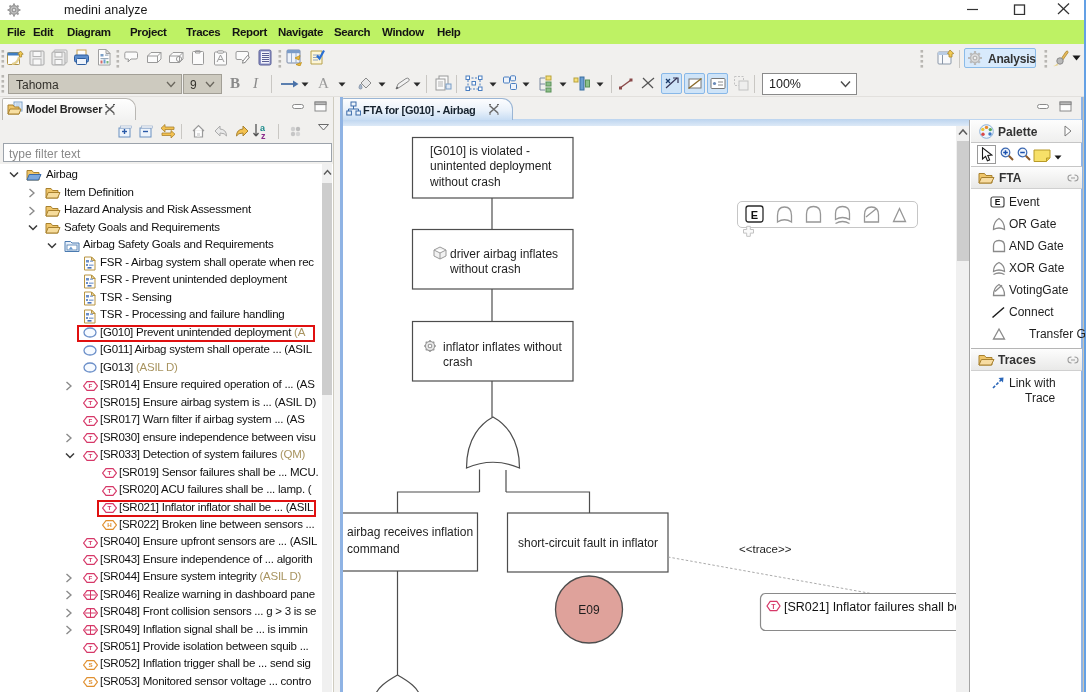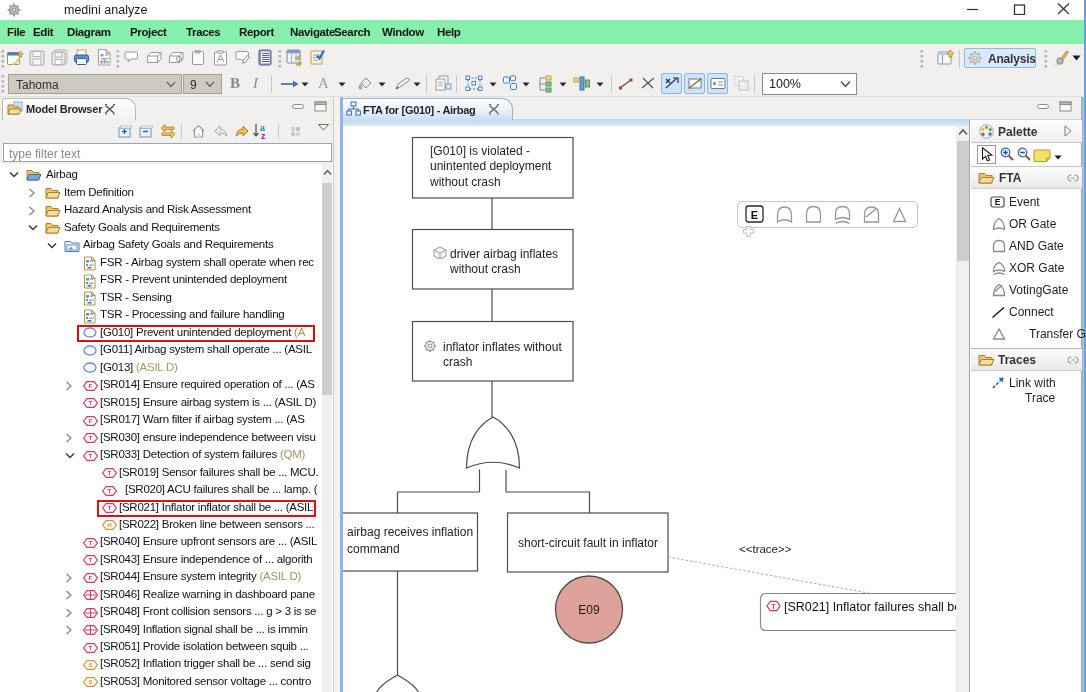--- a/index.html
+++ b/index.html
@@ -35,28 +35,28 @@
  <svg class="ab" style="left:1013px;top:1px" width="14" height="14">
         <rect x="1.5" y="4" width="10" height="9.5" fill="none" stroke="#333" stroke-width="1.3"></rect>
       </svg>
  <svg class="ab" style="left:1057px;top:0px" width="14" height="15">
         <line x1="1" y1="3.5" x2="12" y2="14" stroke="#333" stroke-width="1.2"></line>
         <line x1="12" y1="3.5" x2="1" y2="14" stroke="#333" stroke-width="1.2"></line>
       </svg>
  <div class="ab" style="left:1083.5px;top:0;width:2.5px;height:20px;background:#63a0e4;"></div>
 </div>
 
-<div class="ab" style="left:0;top:20px;width:1086px;height:24px;background:#86efac;">
+<div class="ab" style="left:0;top:20px;width:1086px;height:24px;background:#bef264;">
 <span class="ab txt" style="left:7px;top:6px;font-size:11.5px;font-weight:600;letter-spacing:-0.35px;color:#141414;">File</span>
 <span class="ab txt" style="left:33px;top:6px;font-size:11.5px;font-weight:600;letter-spacing:-0.35px;color:#141414;">Edit</span>
 <span class="ab txt" style="left:67px;top:6px;font-size:11.5px;font-weight:600;letter-spacing:-0.35px;color:#141414;">Diagram</span>
 <span class="ab txt" style="left:130px;top:6px;font-size:11.5px;font-weight:600;letter-spacing:-0.35px;color:#141414;">Project</span>
 <span class="ab txt" style="left:186px;top:6px;font-size:11.5px;font-weight:600;letter-spacing:-0.35px;color:#141414;">Traces</span>
-<span class="ab txt" style="left:239px;top:6px;font-size:11.5px;font-weight:600;letter-spacing:-0.35px;color:#141414;">Report</span>
-<span class="ab txt" style="left:278px;top:6px;font-size:11.5px;font-weight:600;letter-spacing:-0.35px;color:#141414;margin-left:12px;">Navigate</span>
+<span class="ab txt" style="left:232px;top:6px;font-size:11.5px;font-weight:600;letter-spacing:-0.35px;color:#141414;">Report</span>
+<span class="ab txt" style="left:278px;top:6px;font-size:11.5px;font-weight:600;letter-spacing:-0.35px;color:#141414;">Navigate</span>
 <span class="ab txt" style="left:334px;top:6px;font-size:11.5px;font-weight:600;letter-spacing:-0.35px;color:#141414;">Search</span>
 <span class="ab txt" style="left:382px;top:6px;font-size:11.5px;font-weight:600;letter-spacing:-0.35px;color:#141414;">Window</span>
 <span class="ab txt" style="left:437px;top:6px;font-size:11.5px;font-weight:600;letter-spacing:-0.35px;color:#141414;">Help</span>
 <div class="ab" style="left:1083.5px;top:0;width:2.5px;height:24px;background:#63a0e4;"></div>
     </div>
 <div class="ab" style="left:0;top:44px;width:1086px;height:1px;background:#f1f0ee;"></div>
 <div class="ab" style="left:0;top:45px;width:1086px;height:26px;background:#f1f0ee;">
 <svg class="ab" style="left:1px;top:4px" width="4" height="20" viewBox="0 0 4 20">
         <g fill="#b8b6b2">
           <rect x="0.5" y="1" width="2.6" height="2.6"></rect>
@@ -562,21 +562,21 @@
 <div class="ab txt" style="left:100px;top:284.0px;font-size:11.5px;letter-spacing:-0.25px;color:#111;"><span style="color:#111">[SR033] Detection of system failures </span><span style="color:#a89460">(QM)</span></div>
 <svg class="ab" style="left:102px;top:303px" width="15" height="12" viewBox="0 0 15 12">
  <path d="M0.6,6 L4,1.6 H11 L14.4,6 L11,10.4 H4 Z" fill="#fff" stroke="#d63868" stroke-width="1.2"></path>
  <text x="7.5" y="8.2" font-size="6.2" font-weight="bold" fill="#d63868" text-anchor="middle" font-family="Liberation Sans">T</text>
 </svg>
 <div class="ab txt" style="left:119px;top:301.5px;font-size:11.5px;letter-spacing:-0.25px;color:#111;"><span style="color:#111">[SR019] Sensor failures shall be ... MCU.</span></div>
 <svg class="ab" style="left:102px;top:320.5px" width="15" height="12" viewBox="0 0 15 12">
  <path d="M0.6,6 L4,1.6 H11 L14.4,6 L11,10.4 H4 Z" fill="#fff" stroke="#d63868" stroke-width="1.2"></path>
  <text x="7.5" y="8.2" font-size="6.2" font-weight="bold" fill="#d63868" text-anchor="middle" font-family="Liberation Sans">T</text>
 </svg>
-<div class="ab txt" style="left:119px;top:319.0px;font-size:11.5px;letter-spacing:-0.25px;color:#111;margin-left:6px;"><span style="color:#111">[SR020] ACU failures shall be ... lamp. (</span></div>
+<div class="ab txt" style="left:119px;top:319.0px;font-size:11.5px;letter-spacing:-0.25px;color:#111;"><span style="color:#111">[SR020] ACU failures shall be ... lamp. (</span></div>
 <svg class="ab" style="left:102px;top:338px" width="15" height="12" viewBox="0 0 15 12">
  <path d="M0.6,6 L4,1.6 H11 L14.4,6 L11,10.4 H4 Z" fill="#fff" stroke="#d63868" stroke-width="1.2"></path>
  <text x="7.5" y="8.2" font-size="6.2" font-weight="bold" fill="#d63868" text-anchor="middle" font-family="Liberation Sans">T</text>
 </svg>
 <div class="ab txt" style="left:119px;top:336.5px;font-size:11.5px;letter-spacing:-0.25px;color:#111;"><span style="color:#111">[SR021] Inflator inflator shall be ... (ASIL</span></div>
 <svg class="ab" style="left:102px;top:355px" width="15" height="12" viewBox="0 0 15 12">
  <path d="M0.6,6 L4,1.6 H11 L14.4,6 L11,10.4 H4 Z" fill="#fff" stroke="#e09030" stroke-width="1.2"></path>
  <text x="7.5" y="8.2" font-size="6.2" font-weight="bold" fill="#e09030" text-anchor="middle" font-family="Liberation Sans">H</text>
 </svg>
 <div class="ab txt" style="left:119px;top:353.5px;font-size:11.5px;letter-spacing:-0.25px;color:#111;"><span style="color:#111">[SR022] Broken line between sensors ...</span></div>

